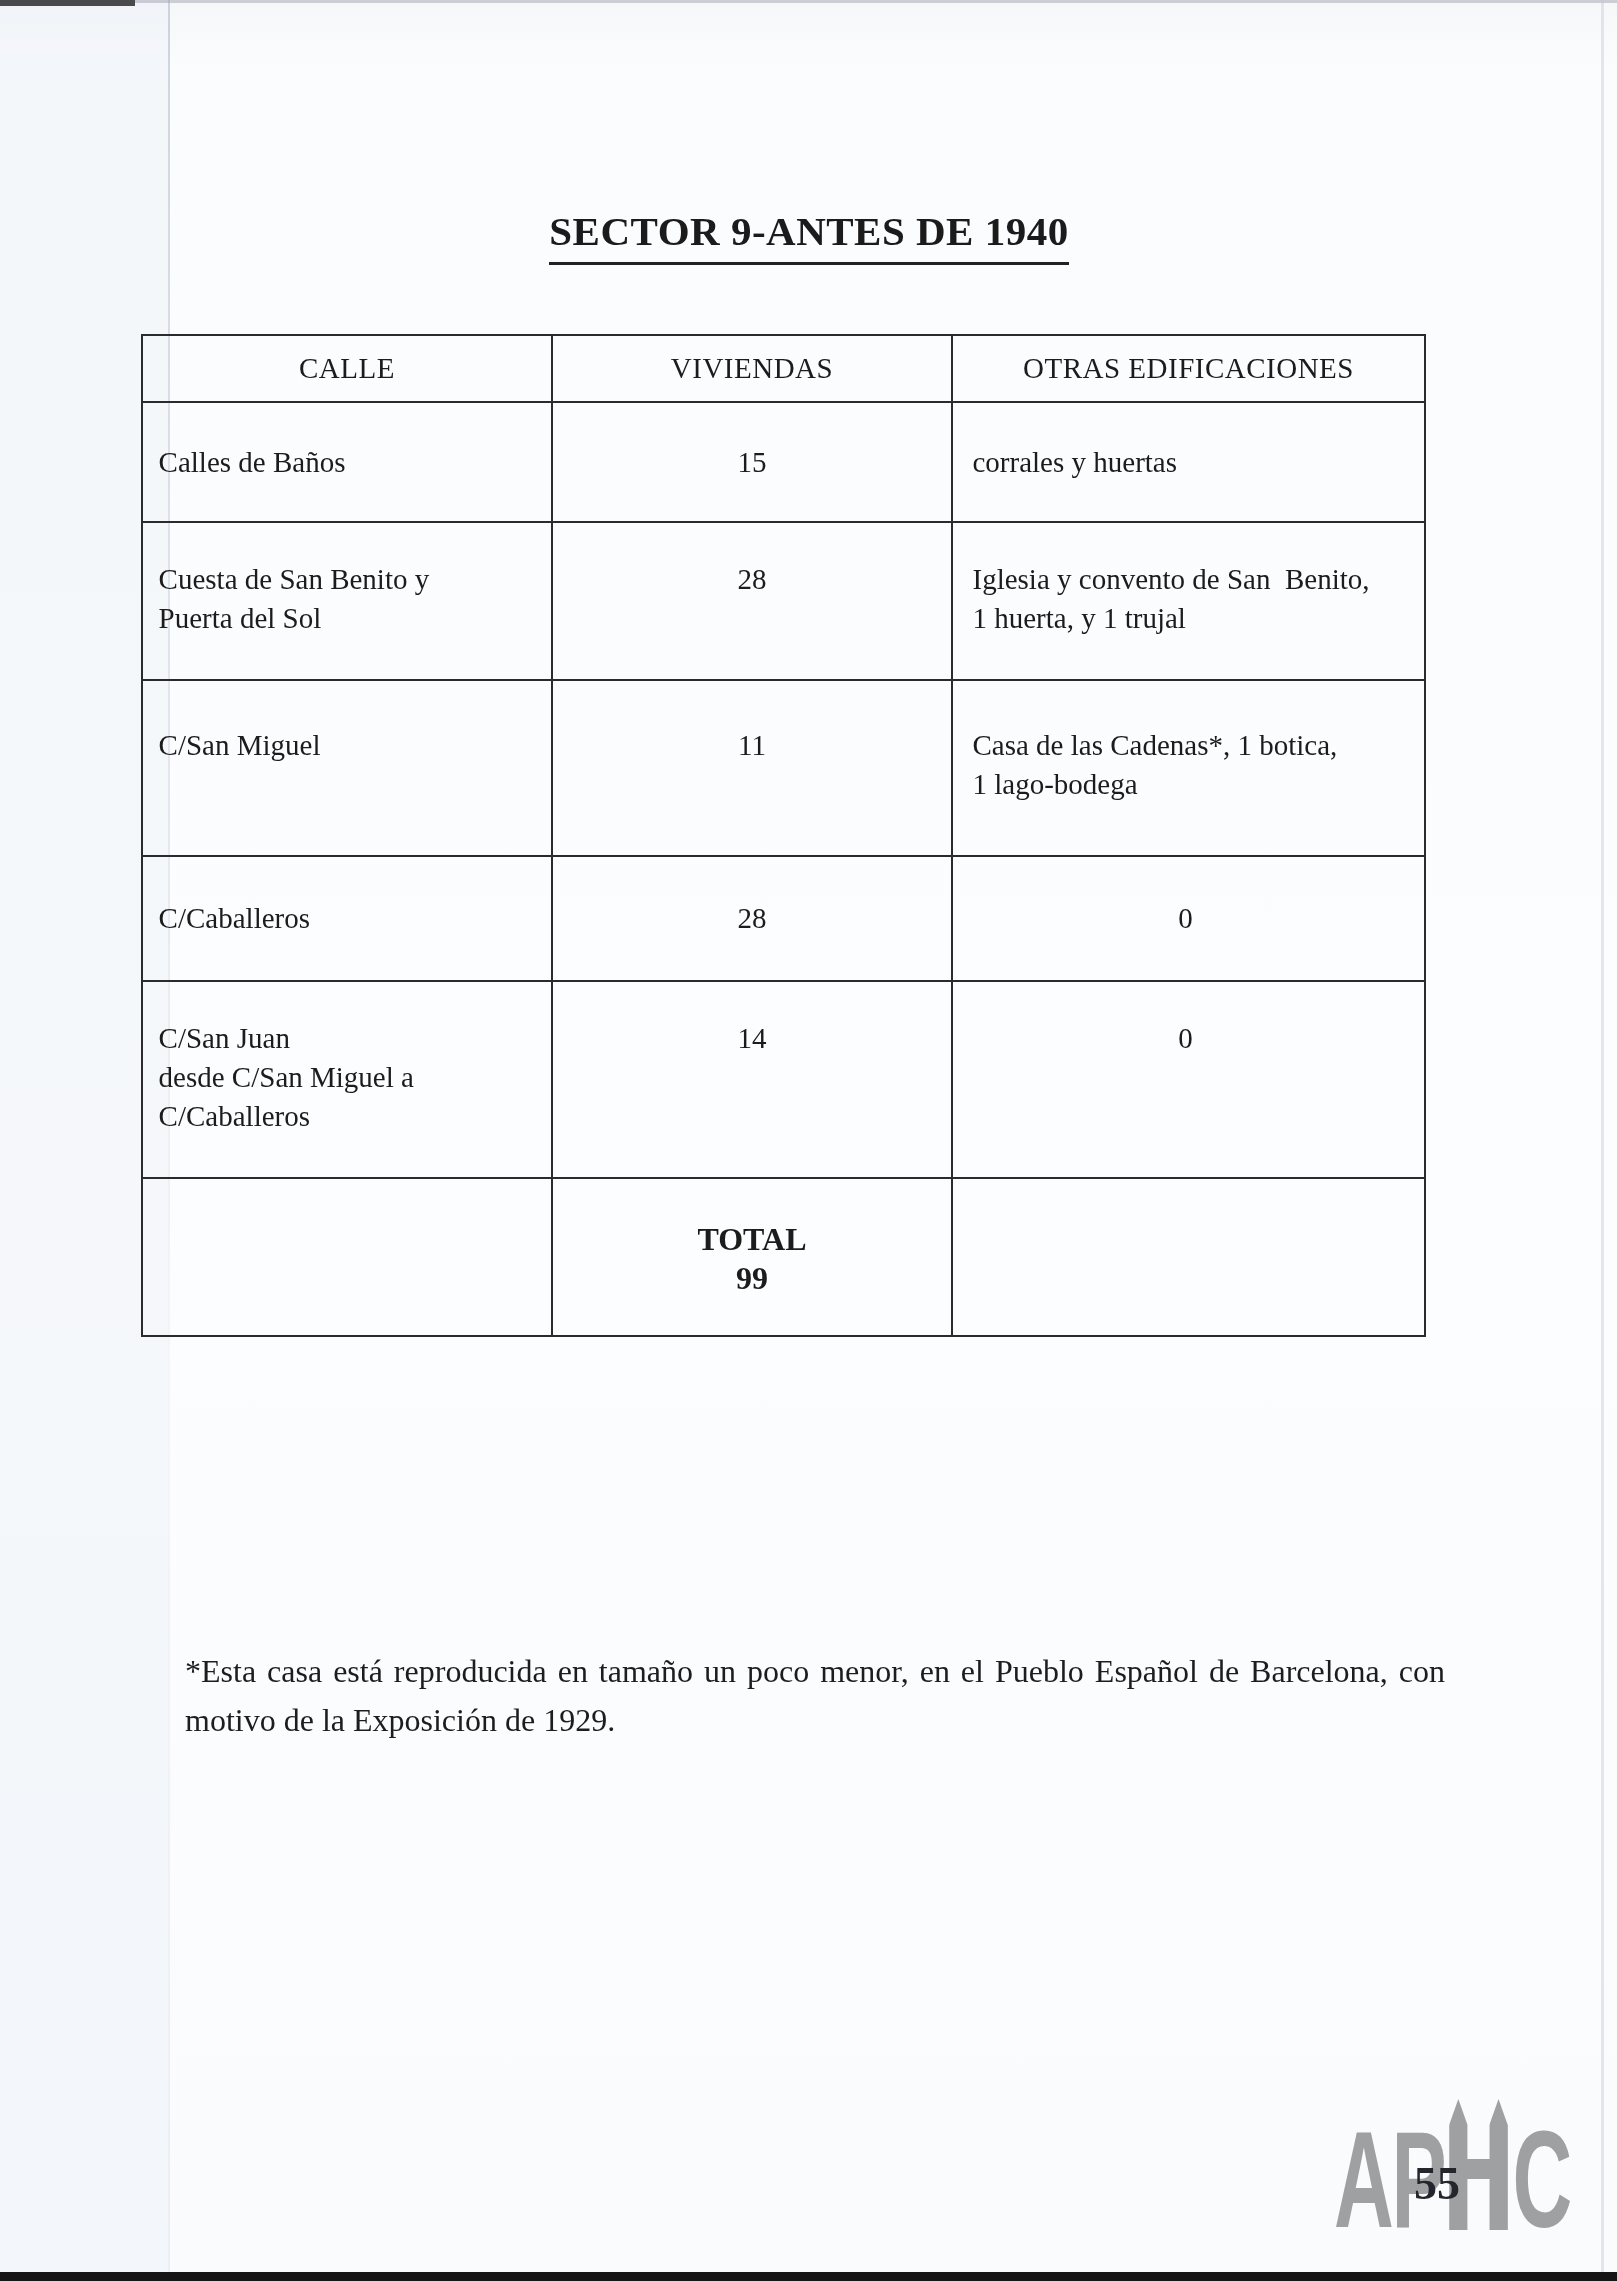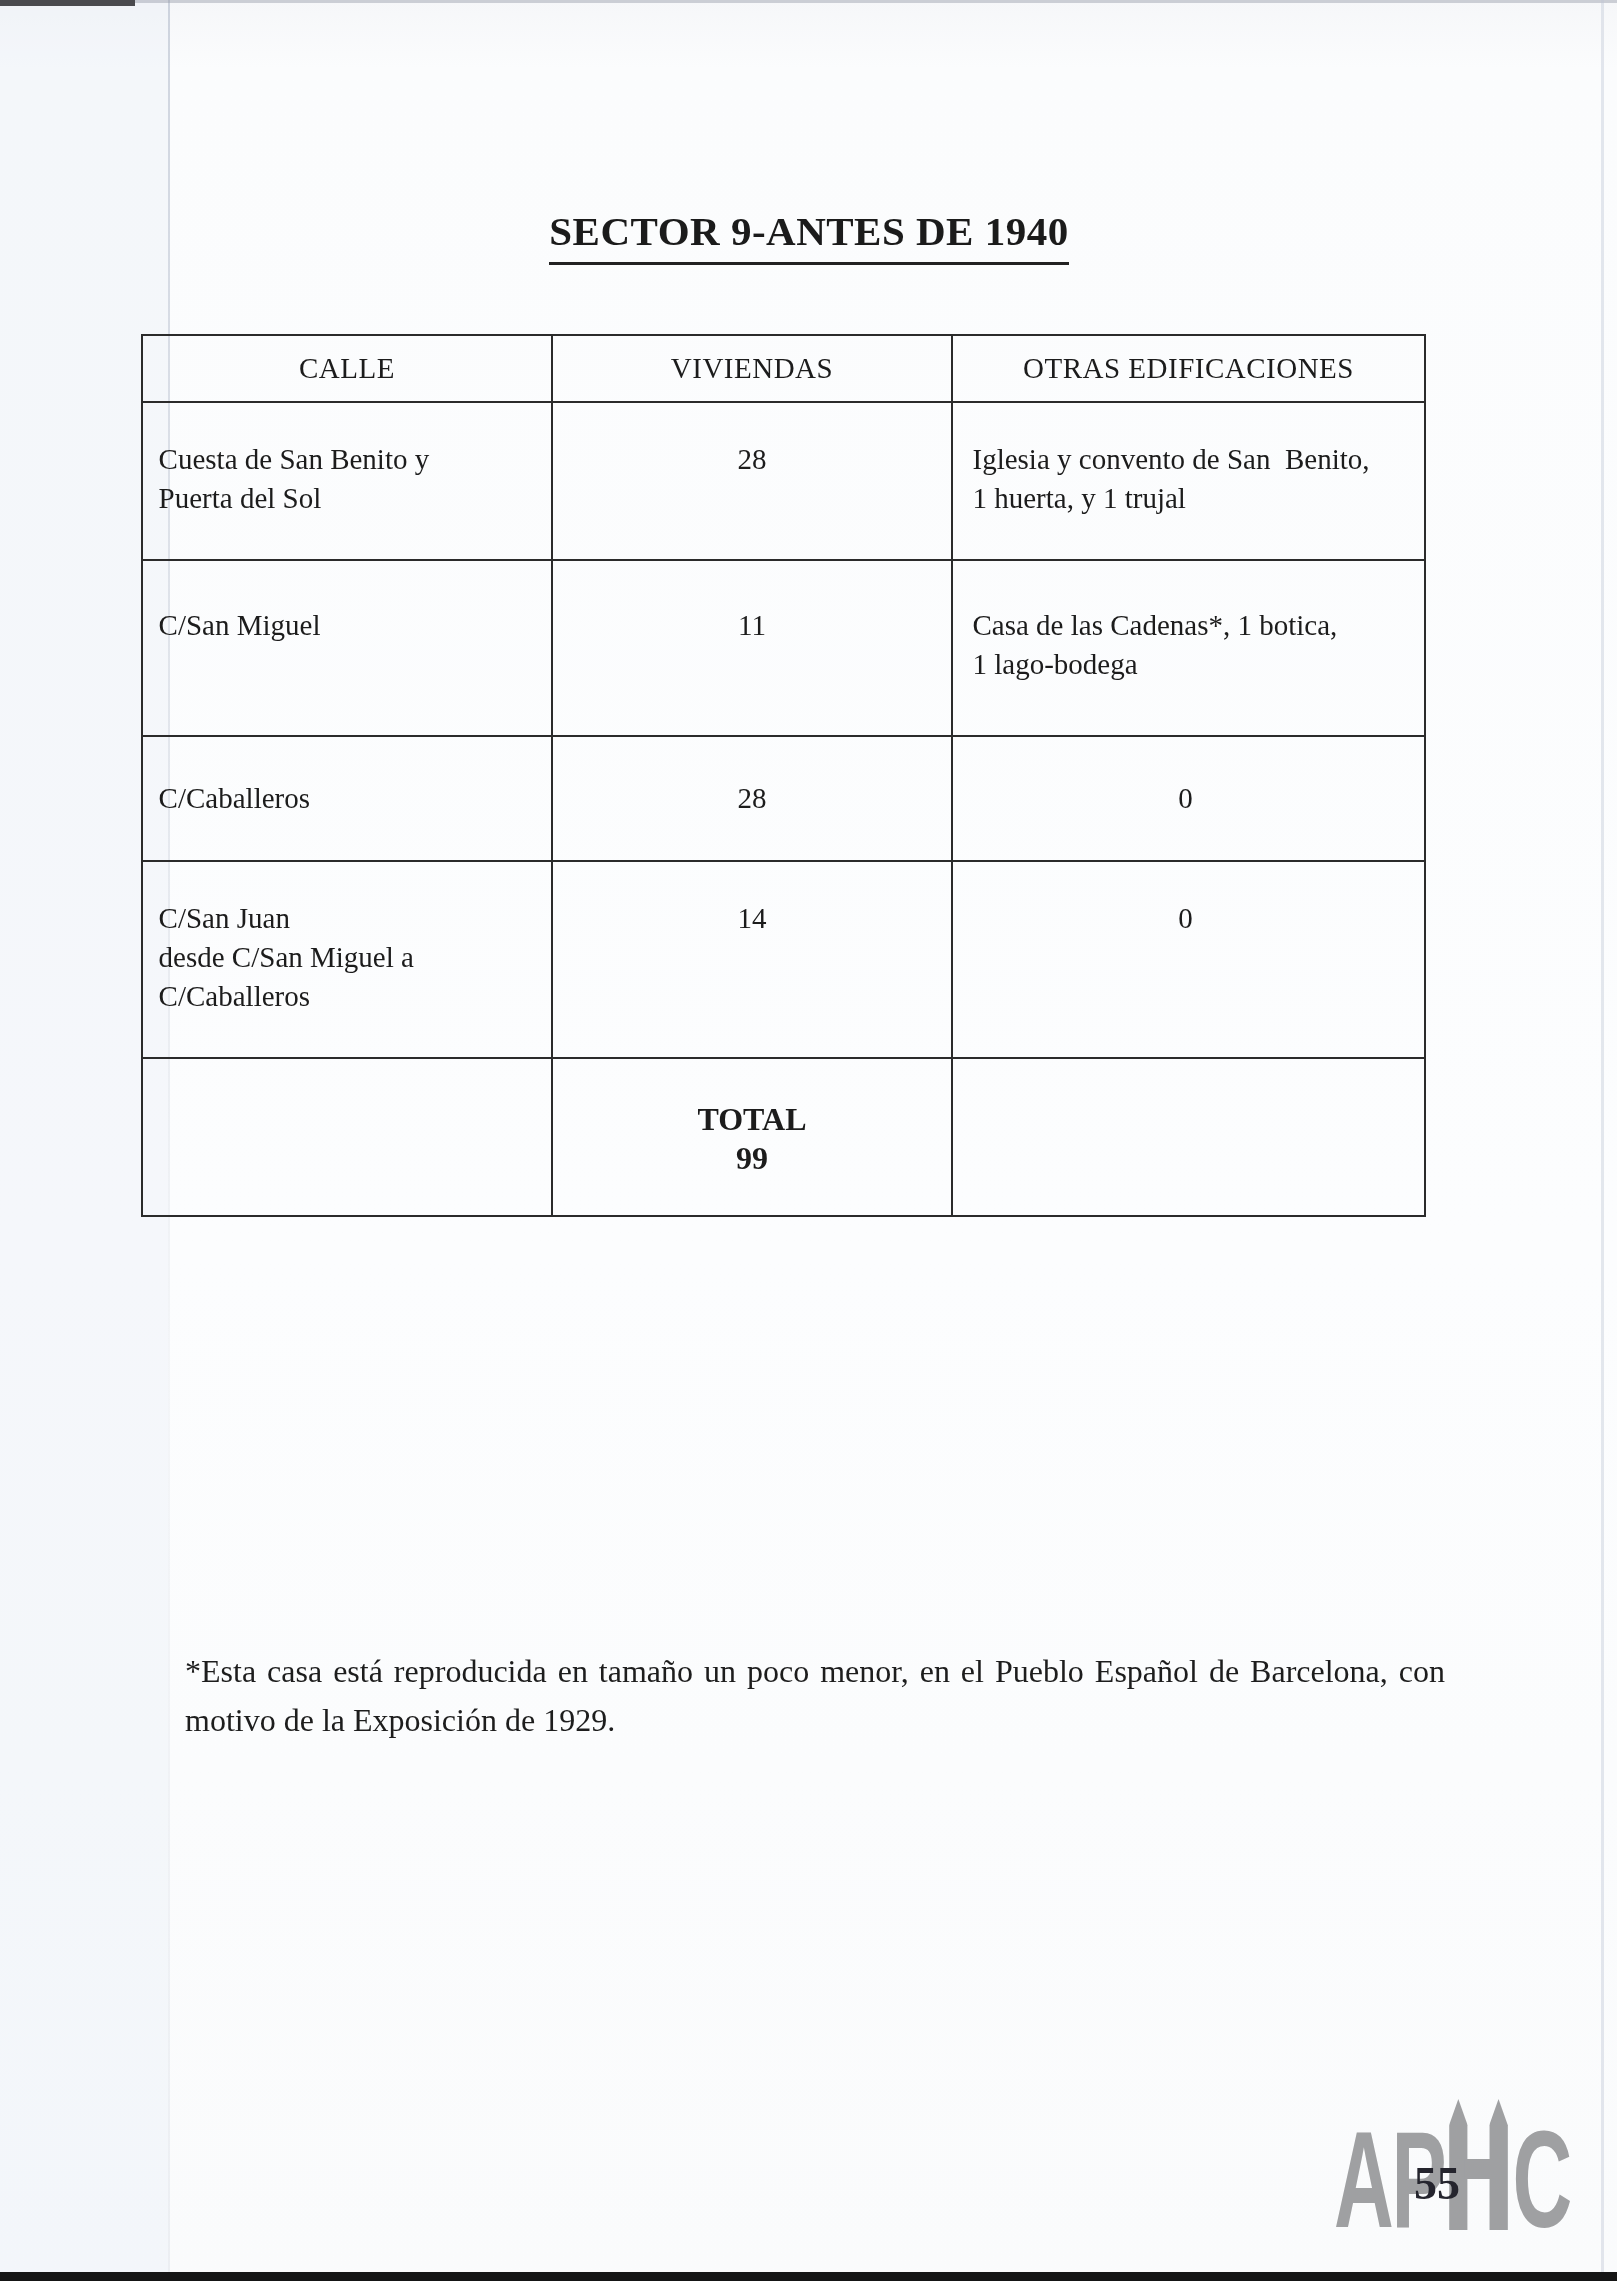--- a/index.html
+++ b/index.html
@@ -155,20 +155,25 @@
       <col style="width:410px">
       <col style="width:400px">
       <col style="width:473px">
     </colgroup>
     <tbody>
       <tr class="r-hdr">
         <th class="hdr">CALLE</th>
         <th class="hdr">VIVIENDAS</th>
         <th class="hdr">OTRAS EDIFICACIONES</th>
       </tr>
+      <tr class="r-1">
+        <td class="c-calle">Calles de Baños</td>
+        <td class="c-viv">15</td>
+        <td class="c-otras">corrales y huertas</td>
+      </tr>
       <tr class="r-2 va-top">
         <td class="c-calle">Cuesta de San Benito y
 Puerta del Sol</td>
         <td class="c-viv">28</td>
         <td class="c-otras">Iglesia y convento de San  Benito,
 1 huerta, y 1 trujal</td>
       </tr>
       <tr class="r-4 va-top">
         <td class="c-calle">C/San Miguel</td>
         <td class="c-viv">11</td>

